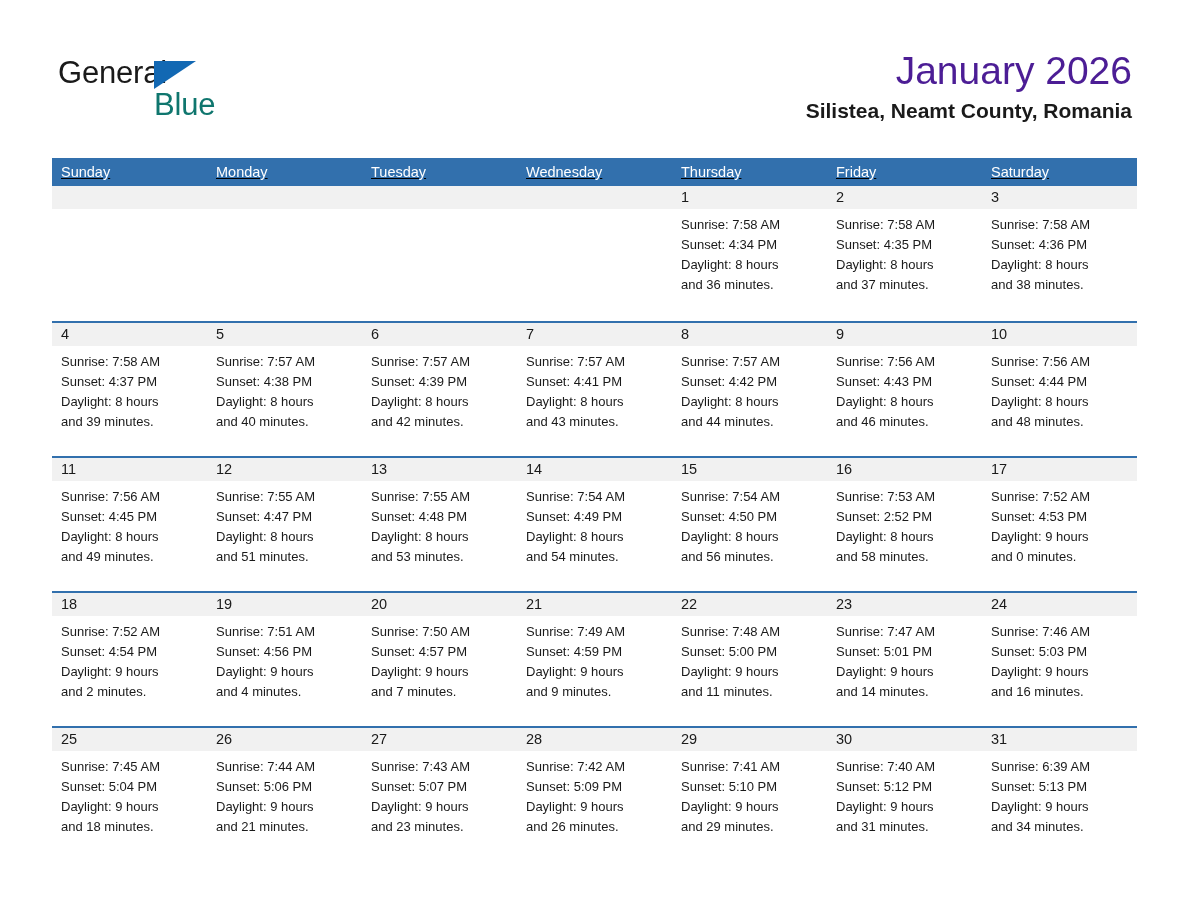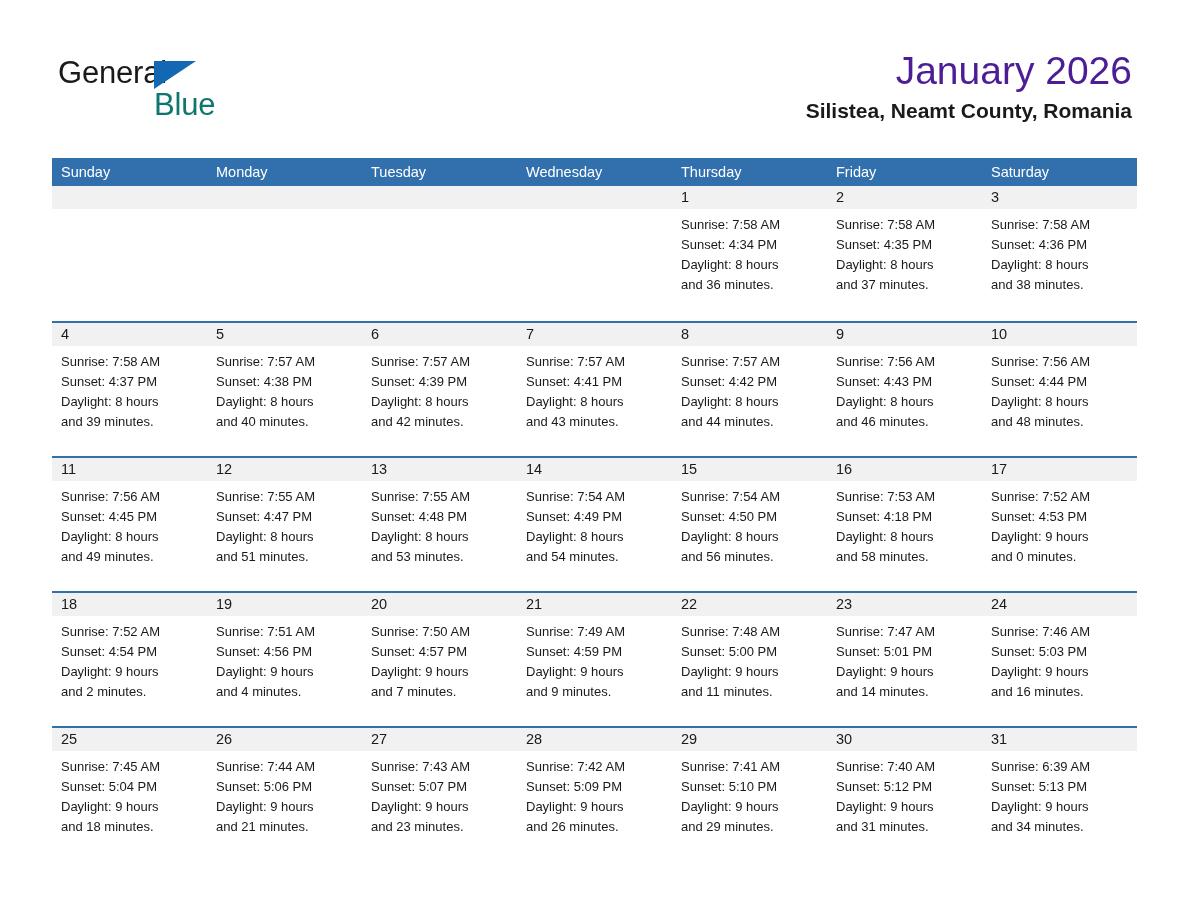--- a/index.html
+++ b/index.html
@@ -78,20 +78,21 @@
   .calendar {
     position: absolute;
     left: 52px; top: 158px;
     width: 1085px;
   }
   .weekday-row {
     display: flex;
     width: 100%;
     background: #3270ad;
     height: 28px;
+    text-decoration: underline;
   }
   .weekday {
     flex: 1 1 0;
     color: #ffffff;
     font-size: 14.5px;
     line-height: 28px;
     padding-left: 9px;
     white-space: nowrap;
     overflow: hidden;
   }
@@ -309,21 +310,21 @@
               <div>Sunrise: 7:54 AM</div>
               <div>Sunset: 4:50 PM</div>
               <div>Daylight: 8 hours</div>
               <div>and 56 minutes.</div>
             </div>
           </div>
           <div class="day-cell">
             <div class="day-num-band">16</div>
             <div class="day-body">
               <div>Sunrise: 7:53 AM</div>
-              <div>Sunset: 4:18 PM</div>
+              <div>Sunset: 2:52 PM</div>
               <div>Daylight: 8 hours</div>
               <div>and 58 minutes.</div>
             </div>
           </div>
           <div class="day-cell">
             <div class="day-num-band">17</div>
             <div class="day-body">
               <div>Sunrise: 7:52 AM</div>
               <div>Sunset: 4:53 PM</div>
               <div>Daylight: 9 hours</div>

